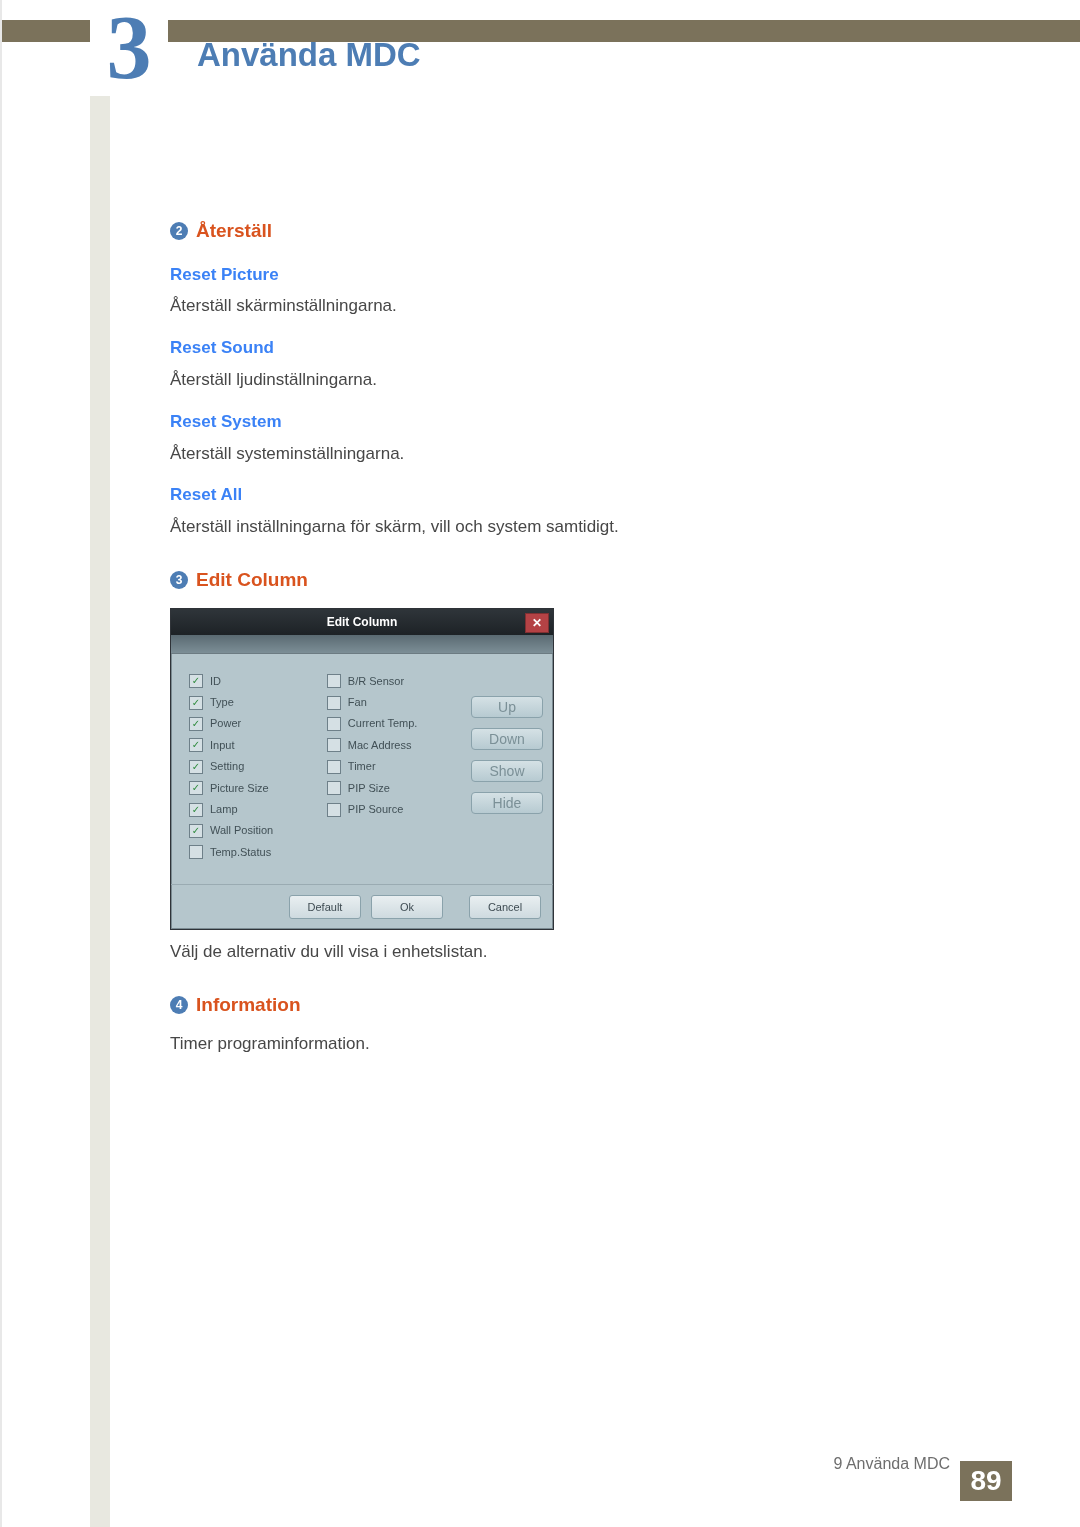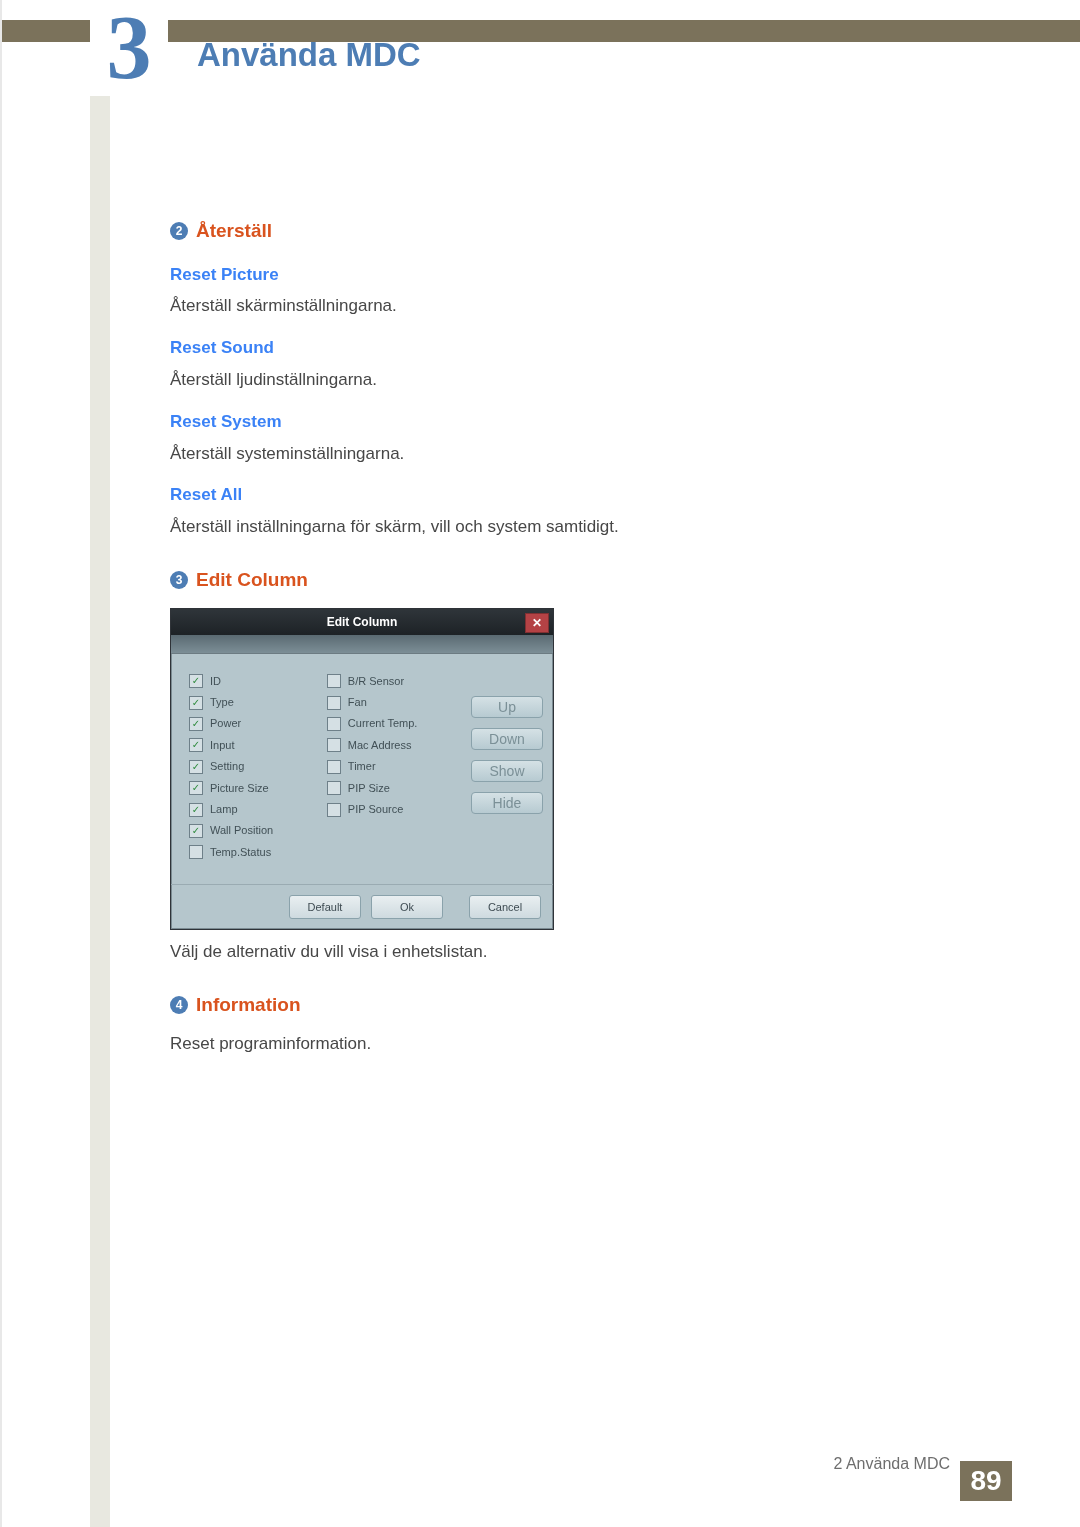--- a/index.html
+++ b/index.html
@@ -338,21 +338,21 @@
         </div>
       </div>
     </div>
 
     <p class="body-text">Välj de alternativ du vill visa i enhetslistan.</p>
 
     <div class="sec-head">
       <span class="bullet">4</span>
       <span>Information</span>
     </div>
-    <p class="body-text">Reset programinformation.</p>
+    <p class="body-text">Timer programinformation.</p>
 
   </div>
 
   <div class="page-footer">
-    <div class="pf-label">2 Använda MDC</div>
+    <div class="pf-label">9 Använda MDC</div>
     <div class="pf-num">89</div>
   </div>
 </div>
 
 </body></html>

